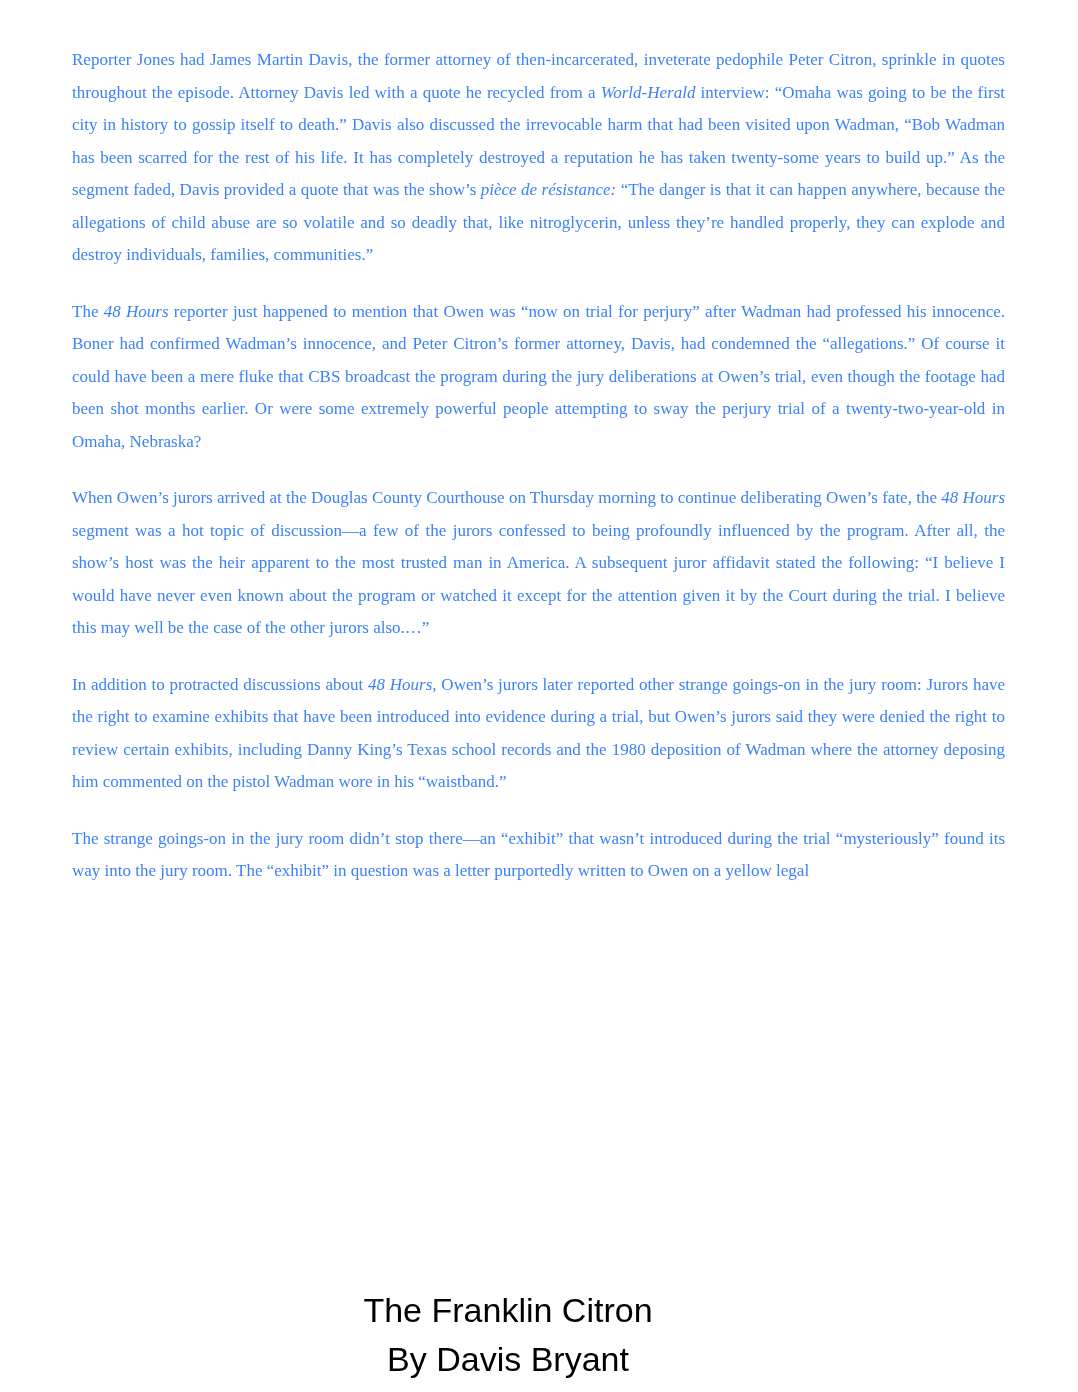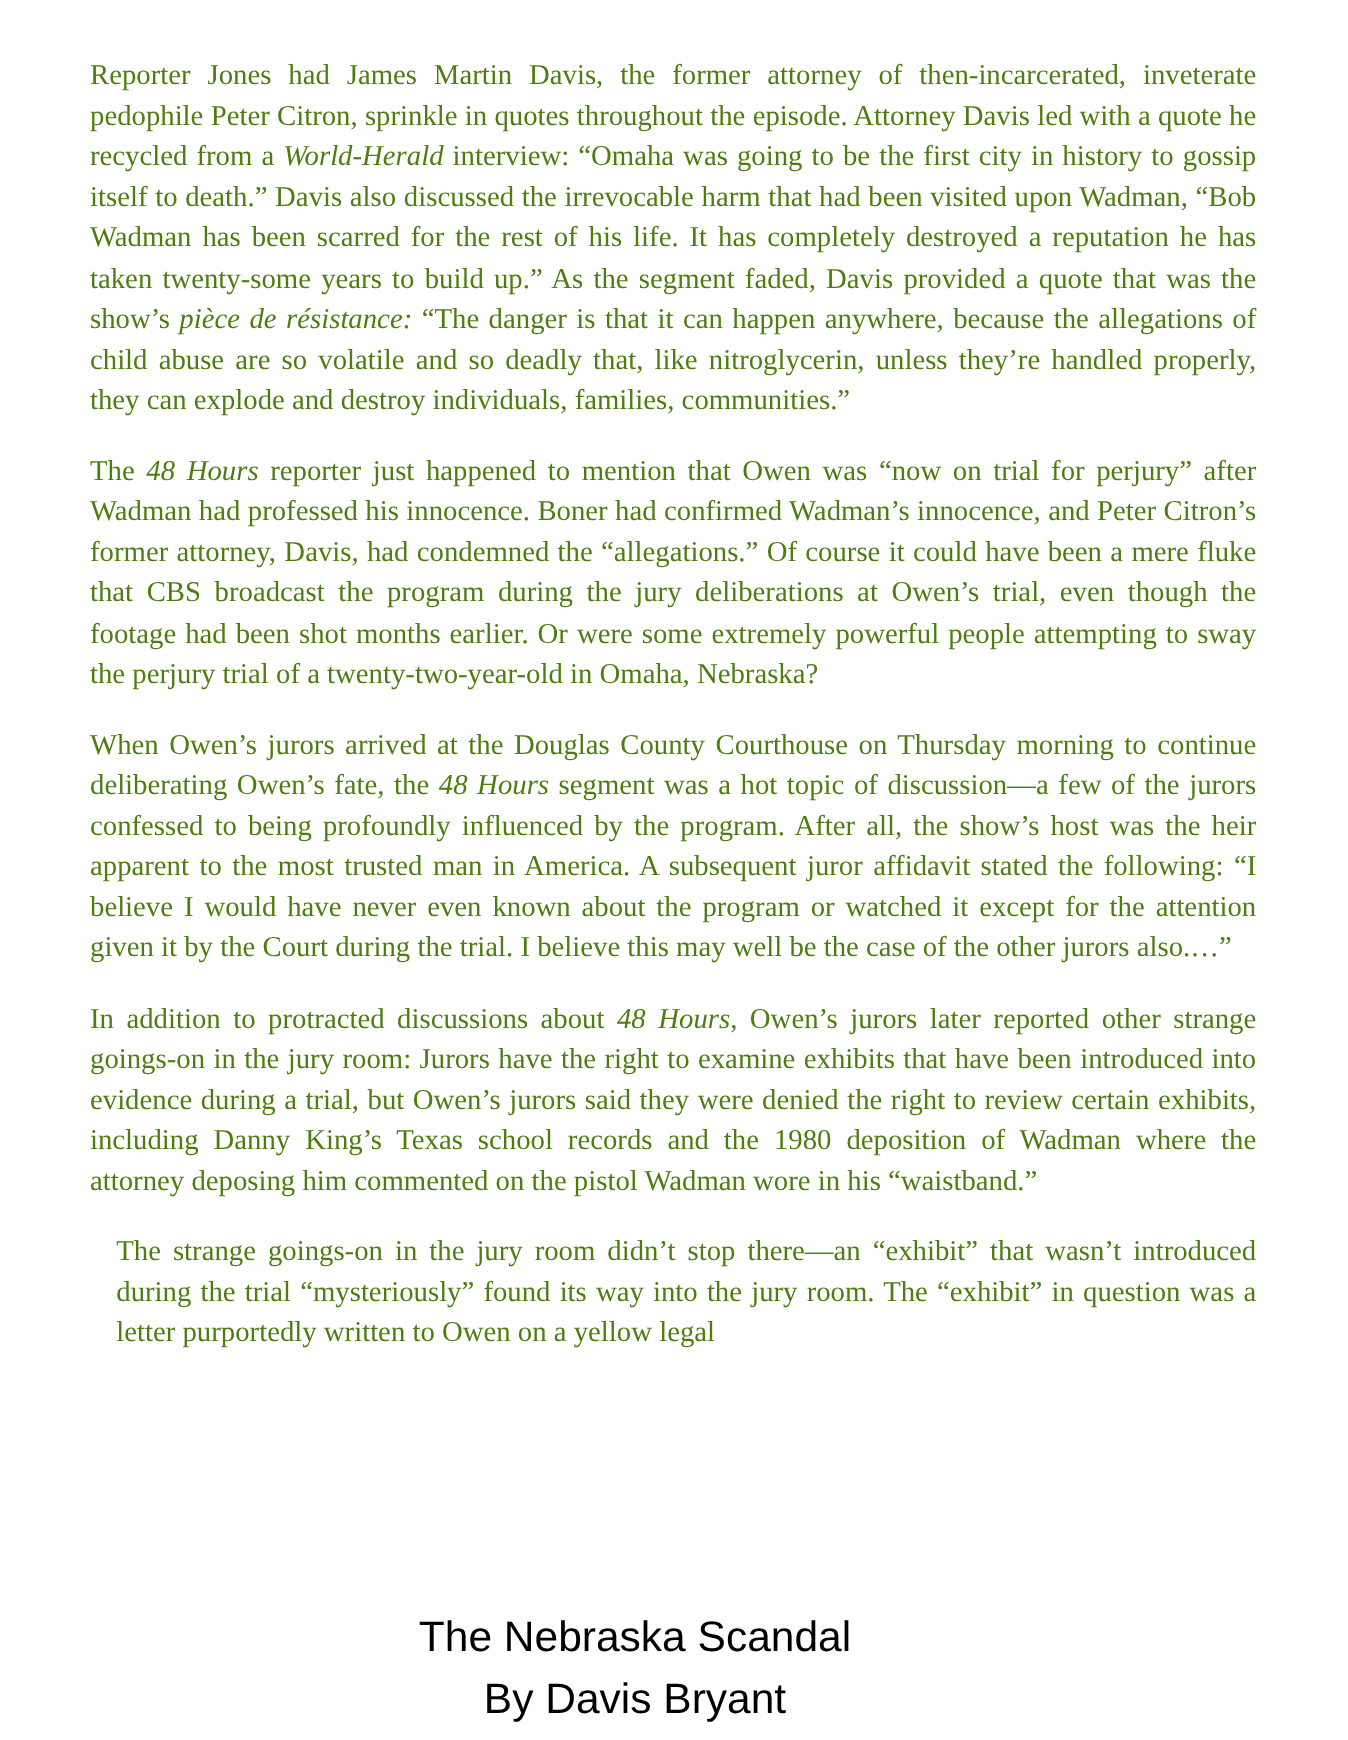--- a/index.html
+++ b/index.html
@@ -9,27 +9,27 @@
     height: 1392px;
     background: #ffffff;
     overflow: hidden;
   }
   .body-text {
     position: absolute;
     left: 72px;
     top: 44px;
     width: 933px;
     font-family: "Liberation Serif", serif;
-    font-size: 23px;
+    font-size: 17px;
     line-height: 32.5px;
-    color: #4d7c0f;
+    color: #3b82f6;
     text-align: justify;
   }
   .para { margin: 0 0 24px 0; }
-  .para:last-child { margin-bottom: 0; margin-left: 21px; }
+  .para:last-child { margin-bottom: 0; }
   .italic { font-style: italic; }
   .page-footer {
     position: absolute;
     left: 72px;
     top: 1286px;
     width: 872px;
     text-align: center;
     font-family: "Liberation Sans", sans-serif;
     font-size: 34px;
     line-height: 49px;
@@ -49,17 +49,17 @@
 
     <p class="para"><span>When Owen’s jurors arrived at the Douglas County Courthouse on Thursday morning to continue deliberating Owen’s fate, the </span><span class="italic">48 Hours</span><span> segment was a hot topic of discussion—a few of the jurors confessed to being profoundly influenced by the program. After all, the show’s host was the heir apparent to the most trusted man in America. A subsequent juror affidavit stated the following: “I believe I would have never even known about the program or watched it except for the attention given it by the Court during the trial. I believe this may well be the case of the other jurors also.…”</span></p>
 
     <p class="para"><span>In addition to protracted discussions about </span><span class="italic">48 Hours</span><span>, Owen’s jurors later reported other strange goings-on in the jury room: Jurors have the right to examine exhibits that have been introduced into evidence during a trial, but Owen’s jurors said they were denied the right to review certain exhibits, including Danny King’s Texas school records and the 1980 deposition of Wadman where the attorney deposing him commented on the pistol Wadman wore in his “waistband.”</span></p>
 
     <p class="para"><span>The strange goings-on in the jury room didn’t stop there—an “exhibit” that wasn’t introduced during the trial “mysteriously” found its way into the jury room. The “exhibit” in question was a letter purportedly written to Owen on a yellow legal</span></p>
 
   </main>
 
   <footer class="page-footer">
-    <div>The Nebraska Scandal</div>
+    <div>The Franklin Citron</div>
     <div>By Davis Bryant</div>
   </footer>
 
 </div>
 
 </body></html>

